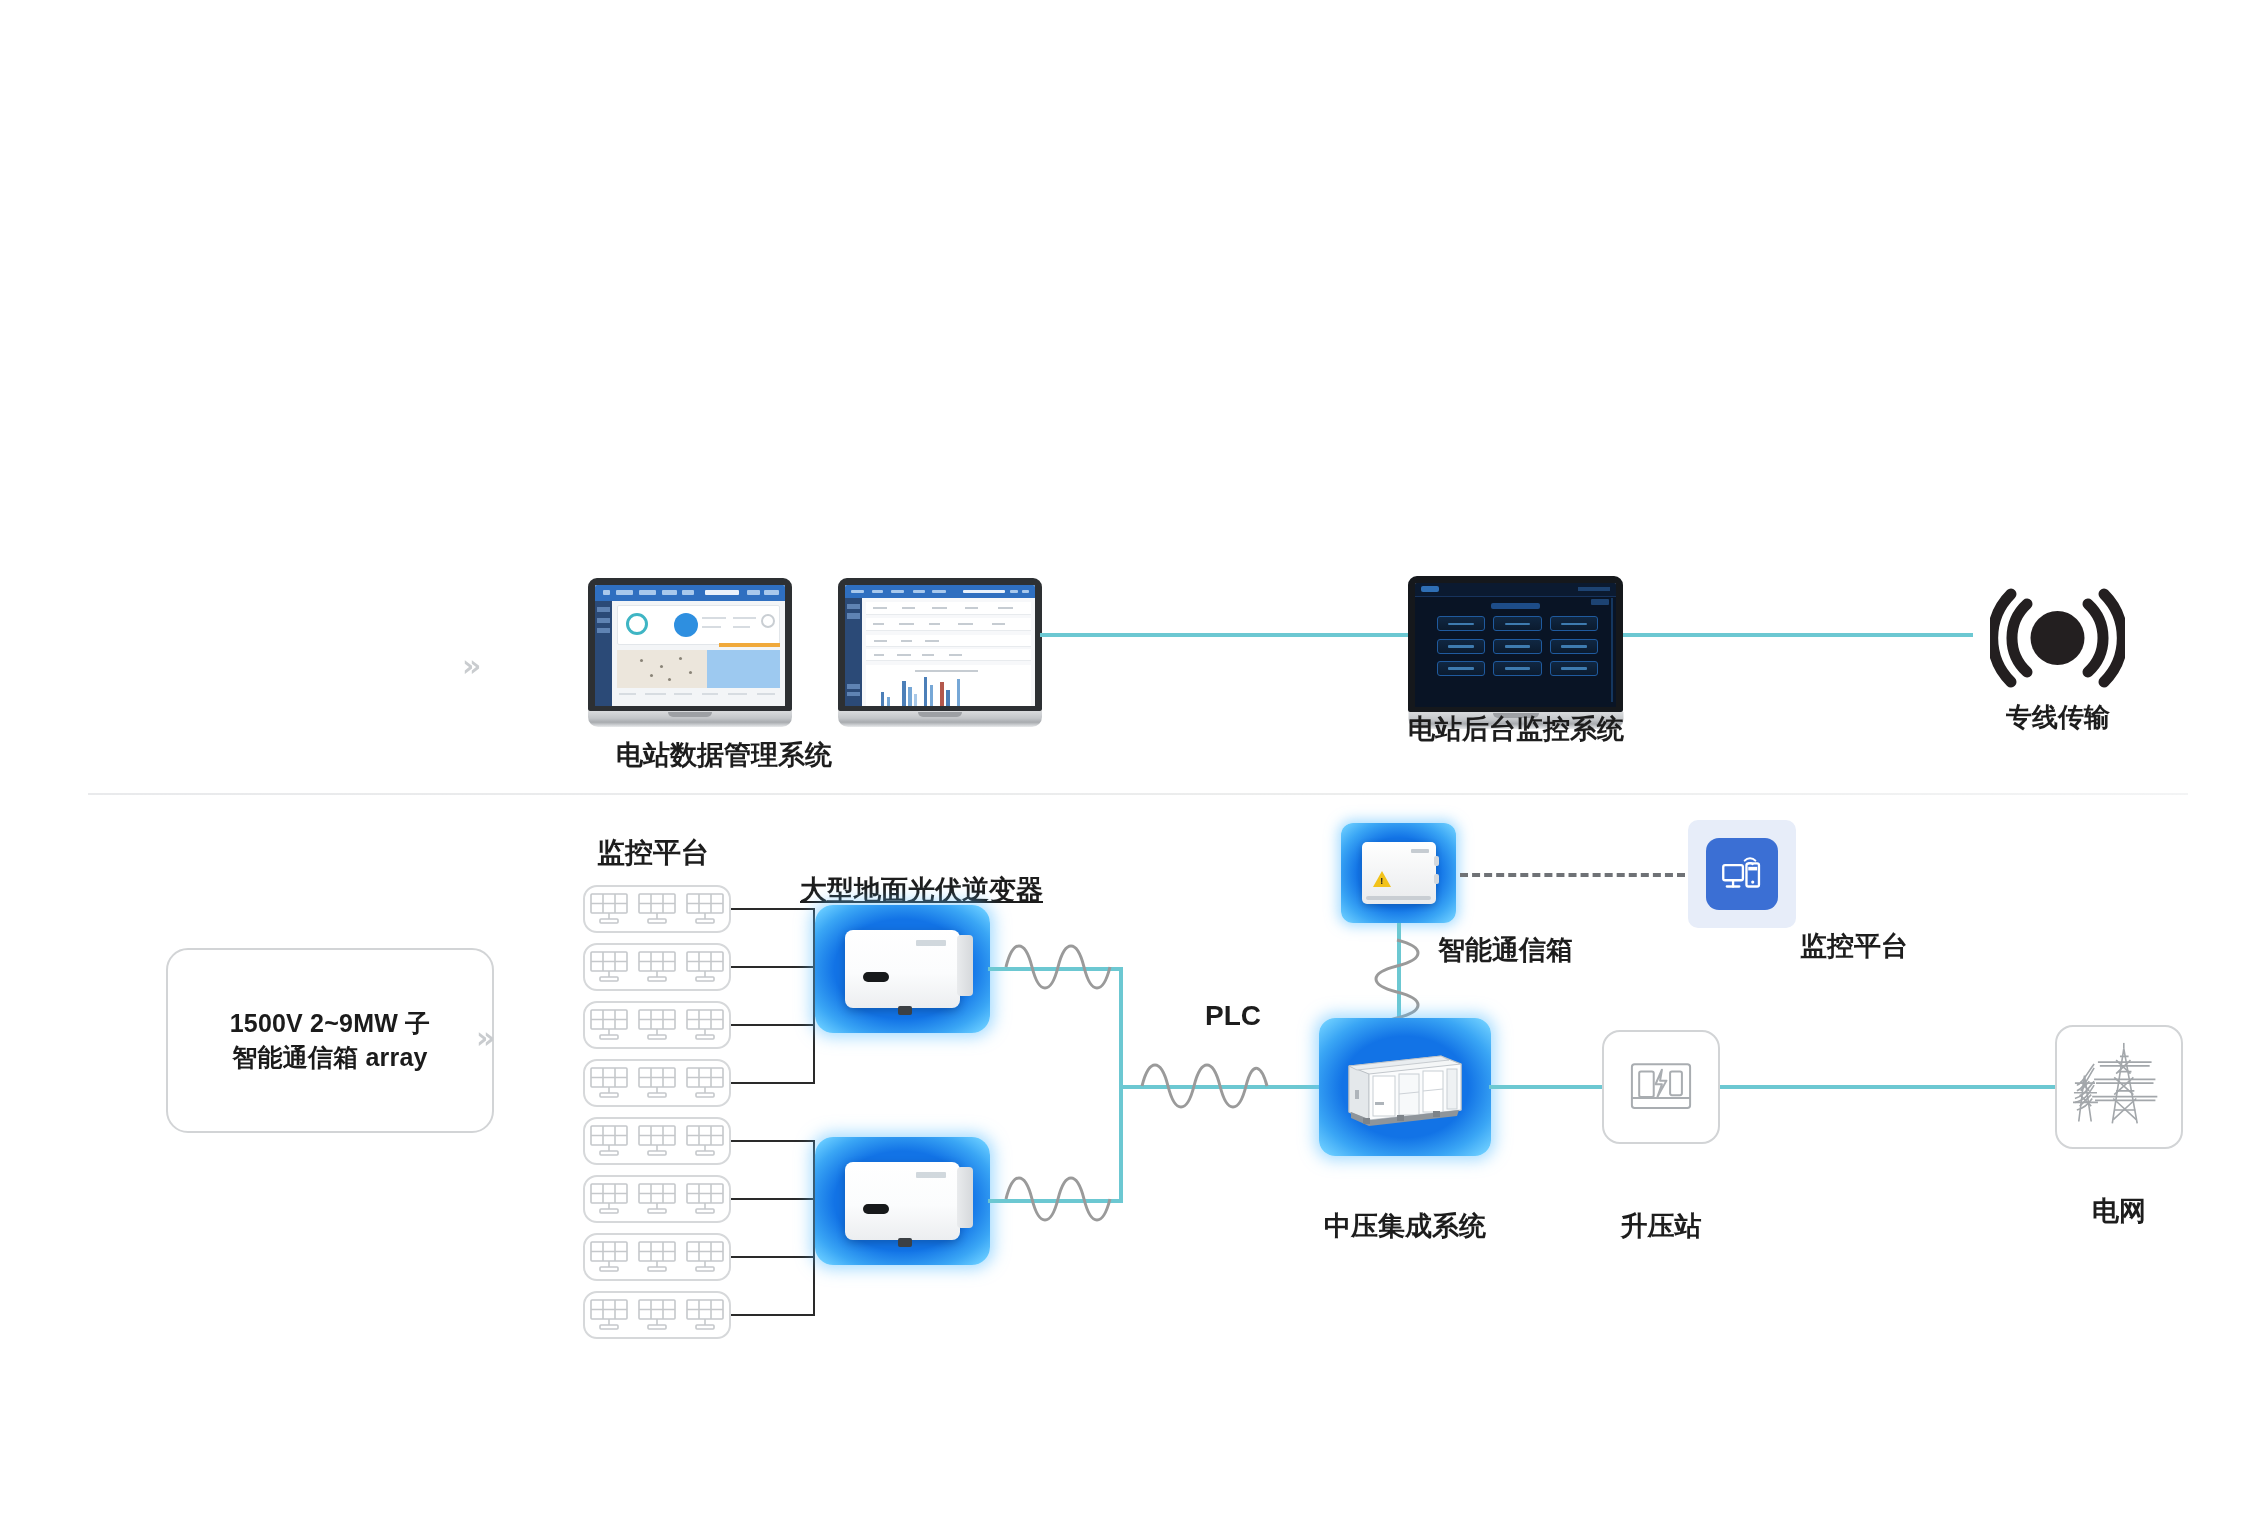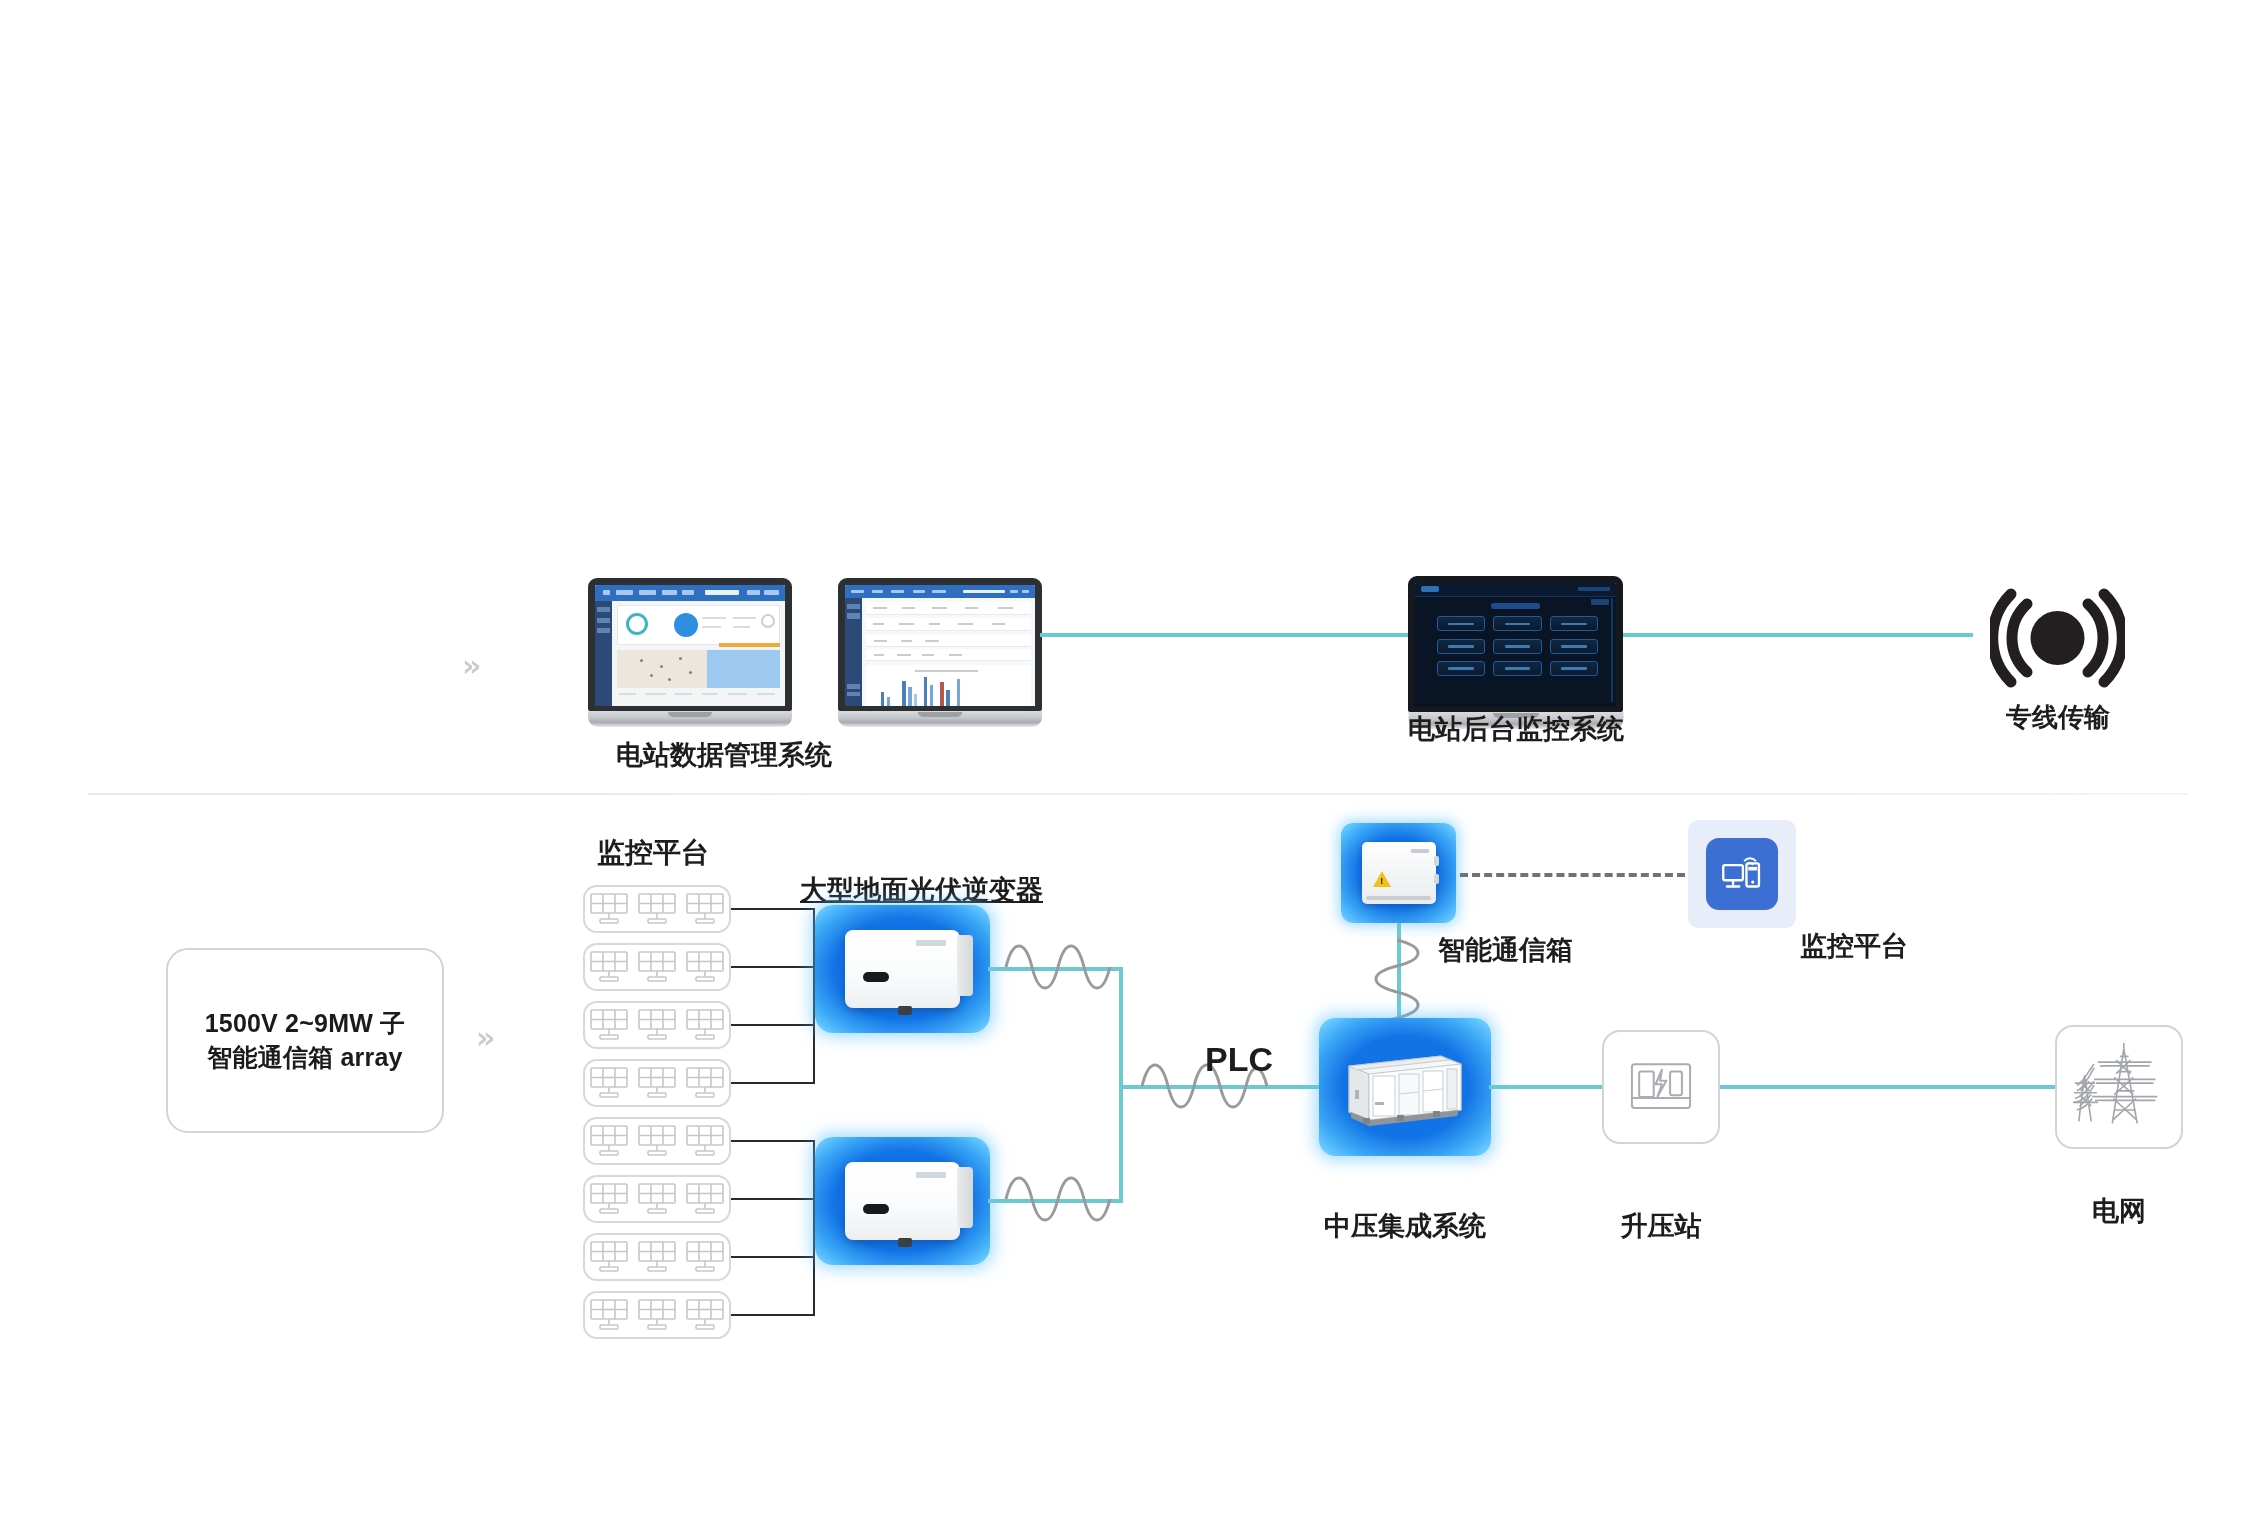--- a/index.html
+++ b/index.html
@@ -354,21 +354,21 @@
     <svg viewBox="0 0 135 105" width="135" height="105" aria-hidden="true">
       <circle cx="67.5" cy="52" r="27" fill="#231f20"></circle>
       <path d="M37 18 A 46 46 0 0 0 37 86" stroke="#231f20" stroke-width="11" fill="none" stroke-linecap="round"></path>
       <path d="M98 18 A 46 46 0 0 1 98 86" stroke="#231f20" stroke-width="11" fill="none" stroke-linecap="round"></path>
       <path d="M21 8 A 62 62 0 0 0 21 96" stroke="#231f20" stroke-width="11" fill="none" stroke-linecap="round"></path>
       <path d="M114 8 A 62 62 0 0 1 114 96" stroke="#231f20" stroke-width="11" fill="none" stroke-linecap="round"></path>
     </svg>
   </div>
   <div class="caption" style="left:2058px; top:700px; width:200px; margin-left:-100px; font-size:26px;">专线传输</div>
 
-  <div class="label-card" style="left:166px; top:948px; width:278px; height:185px;">
+  <div class="label-card" style="left:166px; top:948px; width:328px; height:185px;">
     <div class="lc-text" style="font-size:25px;">
       <span>1500V 2~9MW 子</span><br>
       <span>智能通信箱 array</span>
     </div>
   </div>
   <div class="chev" style="left:476px; top:1020px; font-size:30px;">»</div>
 
   <div class="caption" style="left:597px; top:834px; font-size:28px; text-align:left;">监控平台</div>
 
   <div class="pv-box" style="left:583px; top:885px; width:148px; height:48px;">
@@ -675,21 +675,21 @@
     <svg viewBox="0 0 112 52" width="112" height="52">
         <path d="M2 26 C 9 -2, 21 -2, 28 26 S 47 54, 54 26 S 73 -2, 80 26 S 99 54, 106 26" stroke="#9a9a9a" stroke-width="3" fill="none"></path>
       </svg>
   </div>
 
   <div class="abs" style="left:1140px; top:1059px; width:130px; height:54px;">
     <svg viewBox="0 0 130 54" width="130" height="54">
         <path d="M2 27 C 9 -1, 21 -1, 28 27 S 47 55, 54 27 S 73 -1, 80 27 S 99 55, 106 27 S 122 8, 127 27" stroke="#9a9a9a" stroke-width="3" fill="none"></path>
       </svg>
   </div>
-  <div class="plc-label" style="left:1205px; top:1040px; font-size:34px;">PLC</div>
+  <div class="plc-label" style="left:1205px; top:1000px; font-size:28px;">PLC</div>
 
   <div class="comm-tile" style="left:1341px; top:823px; width:115px; height:100px;">
     <div class="comm-body" style="width:74px; height:62px;">
       <div class="warn-tri"></div>
       <div style="position:absolute; right:9%; top:12%; width:24%; height:5%; background:#c6ccd2; border-radius:1px;"></div>
       <div style="position:absolute; right:-5%; top:22%; width:7%; height:16%; background:#d4d8dc; border-radius:2px;"></div>
       <div style="position:absolute; right:-5%; top:52%; width:7%; height:16%; background:#d4d8dc; border-radius:2px;"></div>
       <div style="position:absolute; left:6%; bottom:6%; width:88%; height:4px; background:#c9ced3; border-radius:2px;"></div>
     </div>
   </div>

